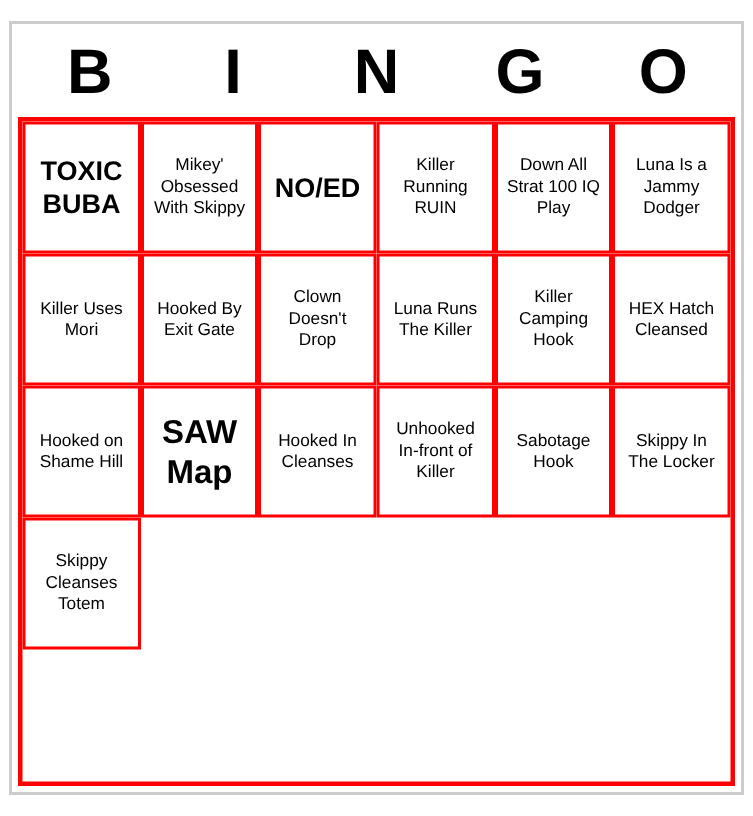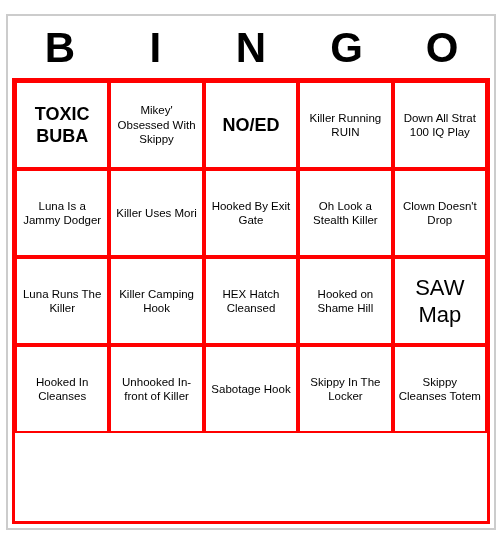--- a/index.html
+++ b/index.html
@@ -25,21 +25,21 @@
     .bingo-letter {
       text-align: center;
       font-size: 42px;
       font-weight: bold;
       font-family: Arial, sans-serif;
       color: #000;
       padding: 4px 0;
     }
     .bingo-grid {
       display: grid;
-      grid-template-columns: repeat(5, 1fr);
+      grid-template-columns: repeat(6, 1fr);
       grid-template-rows: repeat(5, 1fr);
       gap: 0;
       border: 3px solid red;
     }
     .bingo-cell {
       border: 2px solid red;
       min-height: 88px;
       display: flex;
       align-items: center;
       justify-content: center;
@@ -51,21 +51,21 @@
       color: #000;
       background: #fff;
       line-height: 1.25;
     }
     .bingo-cell.large-text {
       font-size: 18px;
       font-weight: bold;
     }
     .bingo-cell.xl-text {
       font-size: 22px;
-      font-weight: normal;
+      font-weight: bold;
     }
   </style>
 </head>
 <body>
 
 <div class="bingo-card">
   <div class="bingo-header">
 
   <div class="bingo-letter">B</div>
       <div class="bingo-letter">I</div>
@@ -76,21 +76,20 @@
   <div class="bingo-grid">
 
   <div class="bingo-cell large-text">TOXIC BUBA</div>
       <div class="bingo-cell">Mikey' Obsessed With Skippy</div>
       <div class="bingo-cell large-text">NO/ED</div>
       <div class="bingo-cell">Killer Running RUIN</div>
       <div class="bingo-cell">Down All Strat 100 IQ Play</div>
       <div class="bingo-cell">Luna Is a Jammy Dodger</div>
       <div class="bingo-cell">Killer Uses Mori</div>
       <div class="bingo-cell">Hooked By Exit Gate</div>
-      <div class="bingo-cell">Oh Look a Stealth Killer</div>
       <div class="bingo-cell">Clown Doesn't Drop</div>
       <div class="bingo-cell">Luna Runs The Killer</div>
       <div class="bingo-cell">Killer Camping Hook</div>
       <div class="bingo-cell">HEX Hatch Cleansed</div>
       <div class="bingo-cell">Hooked on Shame Hill</div>
       <div class="bingo-cell xl-text">SAW Map</div>
       <div class="bingo-cell">Hooked In Cleanses</div>
       <div class="bingo-cell">Unhooked In-front of Killer</div>
       <div class="bingo-cell">Sabotage Hook</div>
       <div class="bingo-cell">Skippy In The Locker</div>

